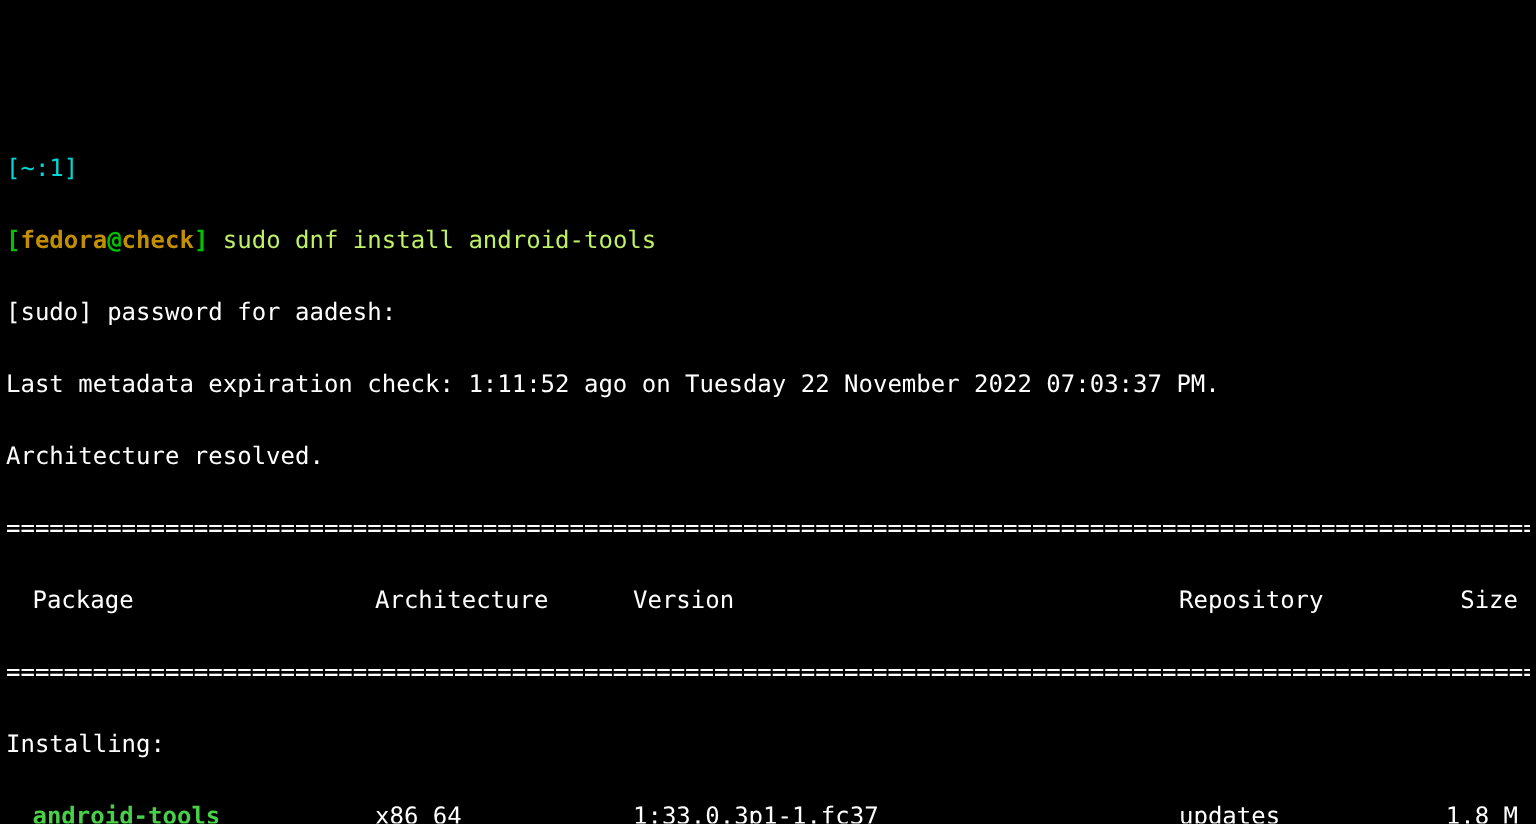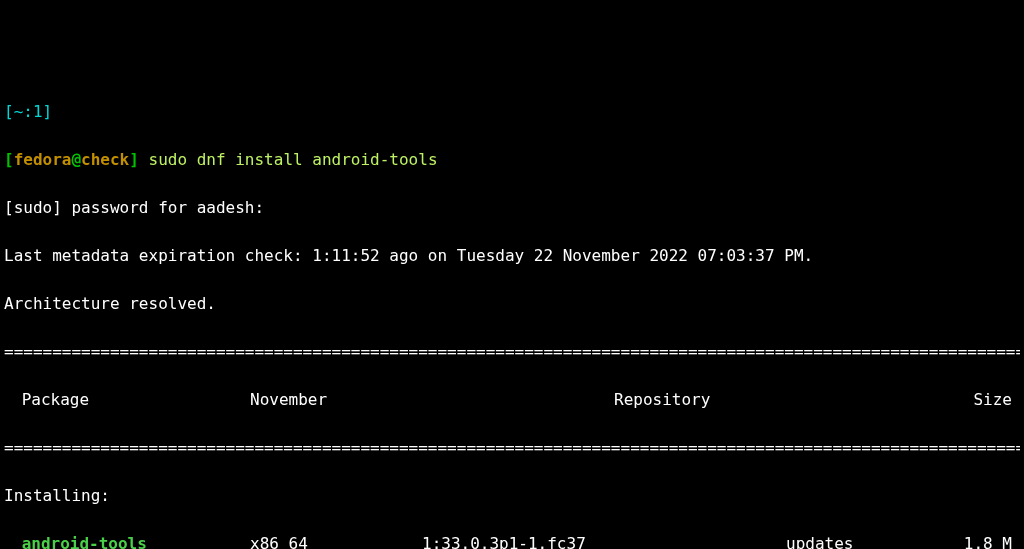--- a/index.html
+++ b/index.html
@@ -46,21 +46,21 @@
 <body>
 
 
 
 <span class="line"><span class="cyan">[~:1]</span></span>
 <span class="line"><span class="green">[</span><span class="brown">fedora</span><span class="green">@</span><span class="brown">check</span><span class="green">]</span><span class="white"> sudo dnf install android-tools</span></span>
 <span class="line">[sudo] password for aadesh: </span>
 <span class="line">Last metadata expiration check: 1:11:52 ago on Tuesday 22 November 2022 07:03:37 PM.</span>
 <span class="line">Architecture resolved.</span>
 <span class="line rule">================================================================================================================</span>
-<div class="hdr-row"><span class="col-pkg"> Package</span><span class="col-ver">November</span><span class="col-repo">Repository</span><span class="col-size">Size</span></div>
+<div class="hdr-row"><span class="col-pkg"> Package</span><span class="col-arch">Architecture</span><span class="col-ver">Version</span><span class="col-repo">Repository</span><span class="col-size">Size</span></div>
 <span class="line rule">================================================================================================================</span>
 <span class="line">Installing:</span>
 <div class="data-row"><span class="col-pkg bold-green"> android-tools</span><span class="col-arch">x86_64</span><span class="col-ver">1:33.0.3p1-1.fc37</span><span class="col-repo">updates</span><span class="col-size">1.8 M</span></div>
 
 
 
 
 
 
 

